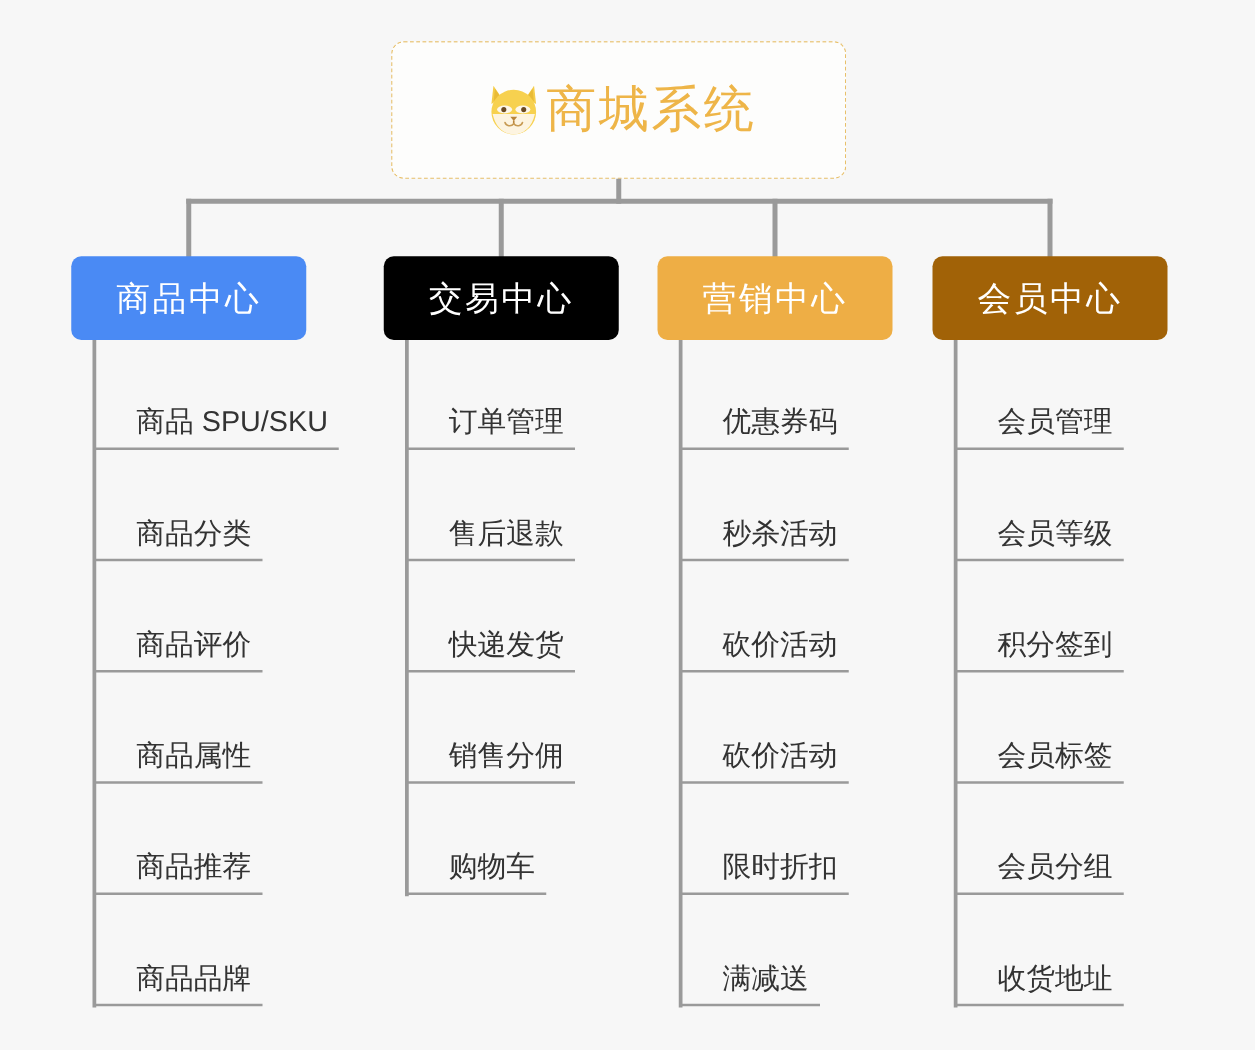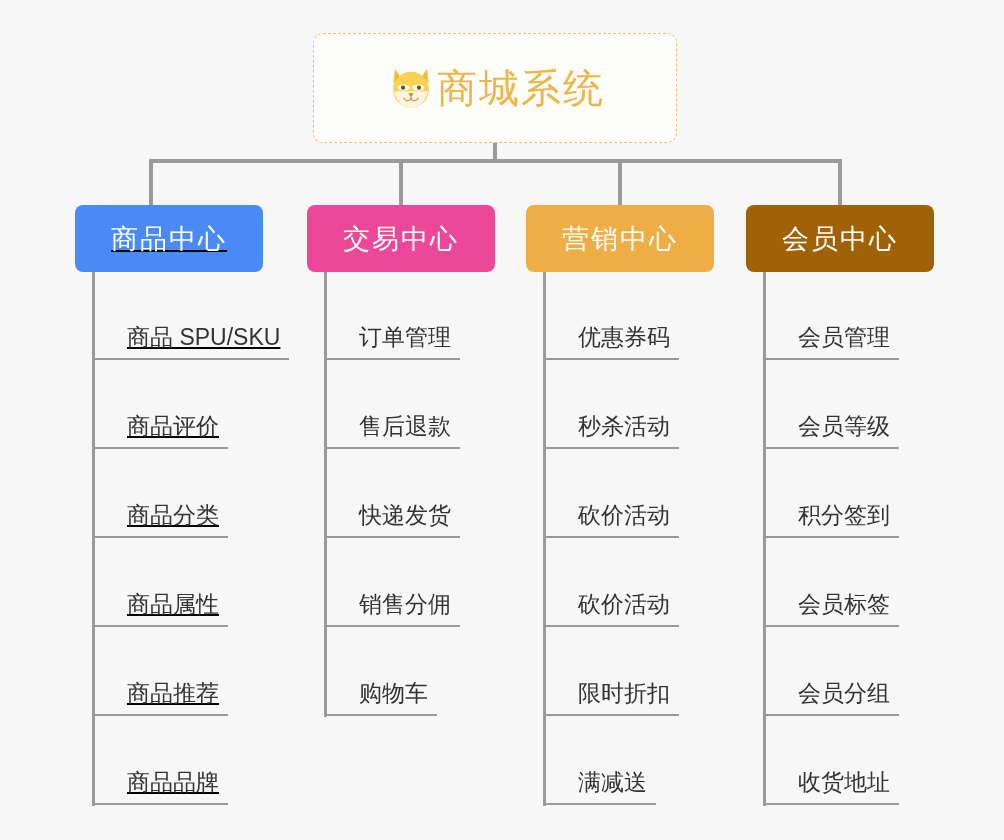--- a/index.html
+++ b/index.html
@@ -59,21 +59,21 @@
   }
   .conn-v { width: 4px; }
   .conn-h { height: 4px; }
 
   
   .column {
     position: absolute;
     top: 205px;
     width: 188px;
   }
-  .col-1 { left: 75px; text-decoration: underline; }
+  .col-1 { left: 57px; }
   .col-2 { left: 307px; }
   .col-3 { left: 526px; }
   .col-4 { left: 746px; }
 
   .cat-box {
     width: 188px;
     height: 67px;
     border-radius: 8px;
     display: flex;
     align-items: center;
@@ -160,39 +160,39 @@
   <div class="column col-1">
     <div class="cat-box" style="background: rgb(74, 138, 244);">
       <span>商品中心</span>
     </div>
     <div class="leaf-list">
       <div class="leaf-trunk" style="background: rgb(154, 154, 154);"></div>
       <div class="leaf-item">
           <span class="leaf-label" style="border-bottom-color: rgb(154, 154, 154);">商品 SPU/SKU</span>
         </div>
       <div class="leaf-item">
+          <span class="leaf-label" style="border-bottom-color: rgb(154, 154, 154);">商品分类</span>
+        </div>
+      <div class="leaf-item">
           <span class="leaf-label" style="border-bottom-color: rgb(154, 154, 154);">商品评价</span>
         </div>
       <div class="leaf-item">
-          <span class="leaf-label" style="border-bottom-color: rgb(154, 154, 154);">商品分类</span>
-        </div>
-      <div class="leaf-item">
           <span class="leaf-label" style="border-bottom-color: rgb(154, 154, 154);">商品属性</span>
         </div>
       <div class="leaf-item">
           <span class="leaf-label" style="border-bottom-color: rgb(154, 154, 154);">商品推荐</span>
         </div>
       <div class="leaf-item">
           <span class="leaf-label" style="border-bottom-color: rgb(154, 154, 154);">商品品牌</span>
         </div>
     </div>
   </div>
 
   <div class="column col-2">
-    <div class="cat-box" style="background: #ec4899;">
+    <div class="cat-box" style="background: #000000;">
       <span>交易中心</span>
     </div>
     <div class="leaf-list">
       <div class="leaf-trunk" style="background: rgb(154, 154, 154);"></div>
       <div class="leaf-item">
           <span class="leaf-label" style="border-bottom-color: rgb(154, 154, 154);">订单管理</span>
         </div>
       <div class="leaf-item">
           <span class="leaf-label" style="border-bottom-color: rgb(154, 154, 154);">售后退款</span>
         </div>

